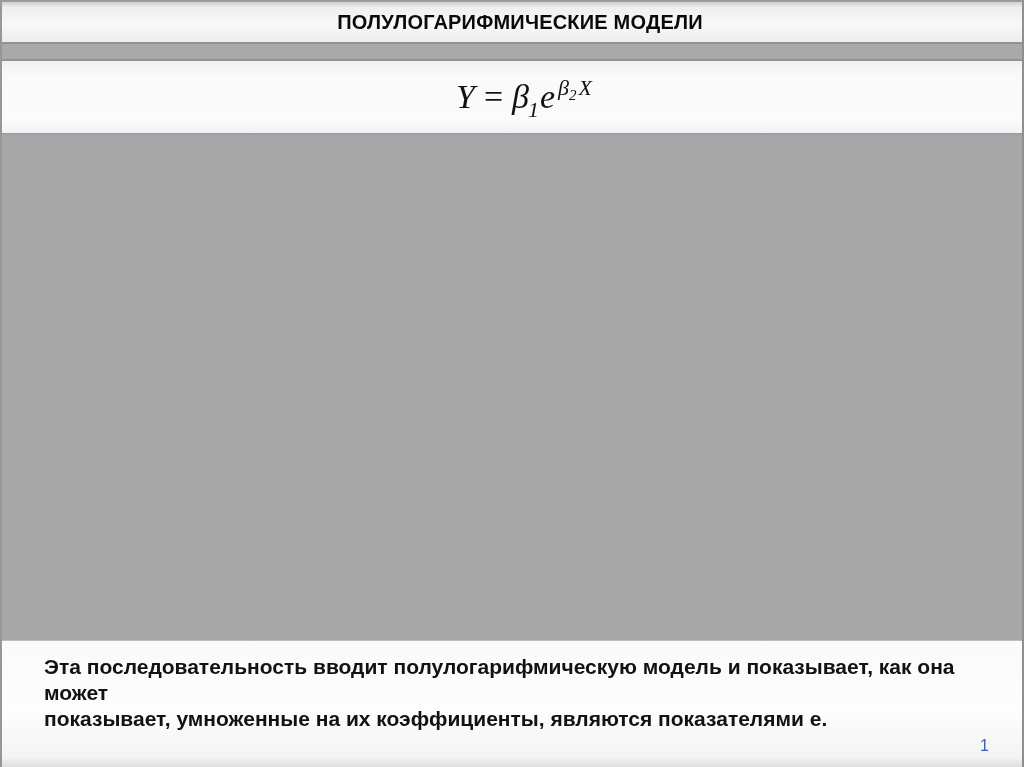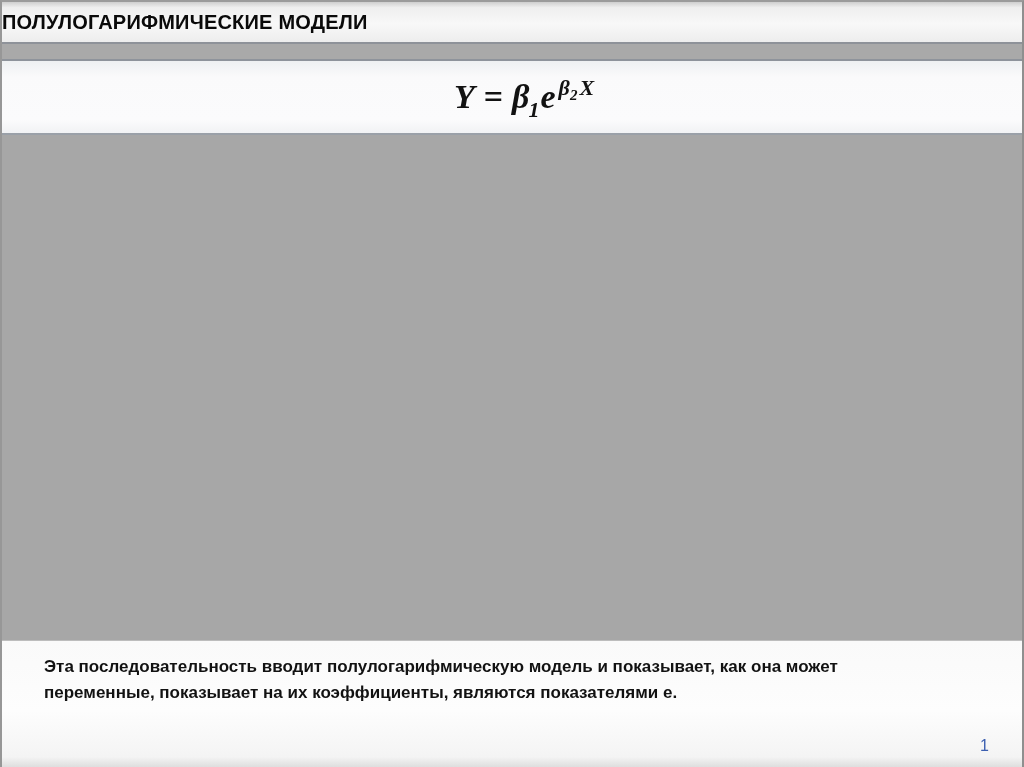--- a/index.html
+++ b/index.html
@@ -18,20 +18,22 @@
   }
 
   
   .title-bar {
     height: 42px;
     flex: 0 0 42px;
     background: linear-gradient(180deg, #cfcfcf 0%, #efefef 14%, #f8f8f8 55%, #ededed 100%);
     border-bottom: 2px solid #8e9299;
     display: flex;
     align-items: center;
+    justify-content: center;
+    padding-left: 16px;
   }
   .title-bar h1 {
     font-size: 20px;
     font-weight: bold;
     color: #0a0a0a;
     letter-spacing: 0.2px;
   }
 
   
   .gray-strip {
@@ -47,21 +49,21 @@
     flex: 0 0 74px;
     background: linear-gradient(180deg, #eef0f2 0%, #fafafb 22%, #fbfbfc 82%, #f1f2f4 100%);
     border-bottom: 2px solid #9aa0a8;
     display: flex;
     align-items: center;
     justify-content: center;
   }
   .formula {
     font-family: "Liberation Serif", serif;
     font-style: italic;
-    font-weight: bold;
+    font-weight: normal;
     font-size: 34px;
     color: #121212;
     white-space: nowrap;
     transform: translateX(-12px);
     margin-left: 45px;
   }
   .formula .f-eq { padding: 0 9px; font-style: normal; }
   .formula .f-sub {
     font-size: 22px;
     position: relative;
@@ -90,21 +92,21 @@
   
   .notes-area {
     height: 127px;
     flex: 0 0 127px;
     background: linear-gradient(180deg, #fafafa 0%, #fdfdfd 55%, #f4f4f4 92%, #dedede 100%);
     border-top: 1px solid #bdbdbd;
     position: relative;
     padding: 13px 40px 0 42px;
   }
   .notes-text {
-    font-size: 17px;
+    font-size: 21px;
     font-weight: bold;
     color: #121212;
     line-height: 26px;
   }
   .page-number {
     position: absolute;
     right: 33px;
     bottom: 12px;
     font-size: 16px;
     color: #3c5fb0;
@@ -125,18 +127,18 @@
     <div class="formula">
       <span class="f-var">Y</span><span class="f-eq">=</span><span class="f-var">β</span><span class="f-sub">1</span><span class="f-var">e</span><span class="f-sup"><span>β</span><span class="f-subsub">2</span><span class="f-expvar">X</span></span>
     </div>
   </div>
 
   <div class="content-area"></div>
 
   <footer class="notes-area">
     <div class="notes-text">
       <div>Эта последовательность вводит полулогарифмическую модель и показывает, как она может</div>
-      <div>переменные, показывает на их коэффициенты, являются показателями е.</div>
+      <div>показывает, умноженные на их коэффициенты, являются показателями е.</div>
     </div>
     <div class="page-number">1</div>
   </footer>
 
 </div>
 
 </body></html>

